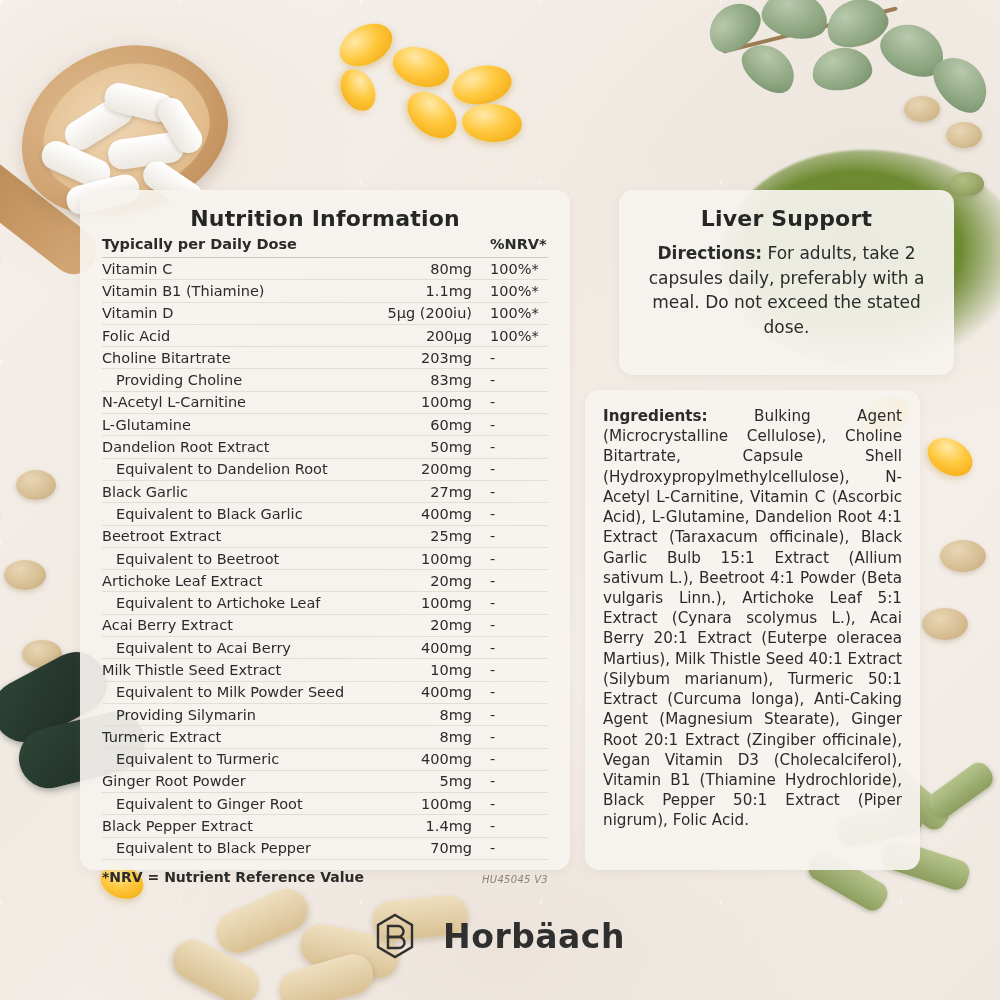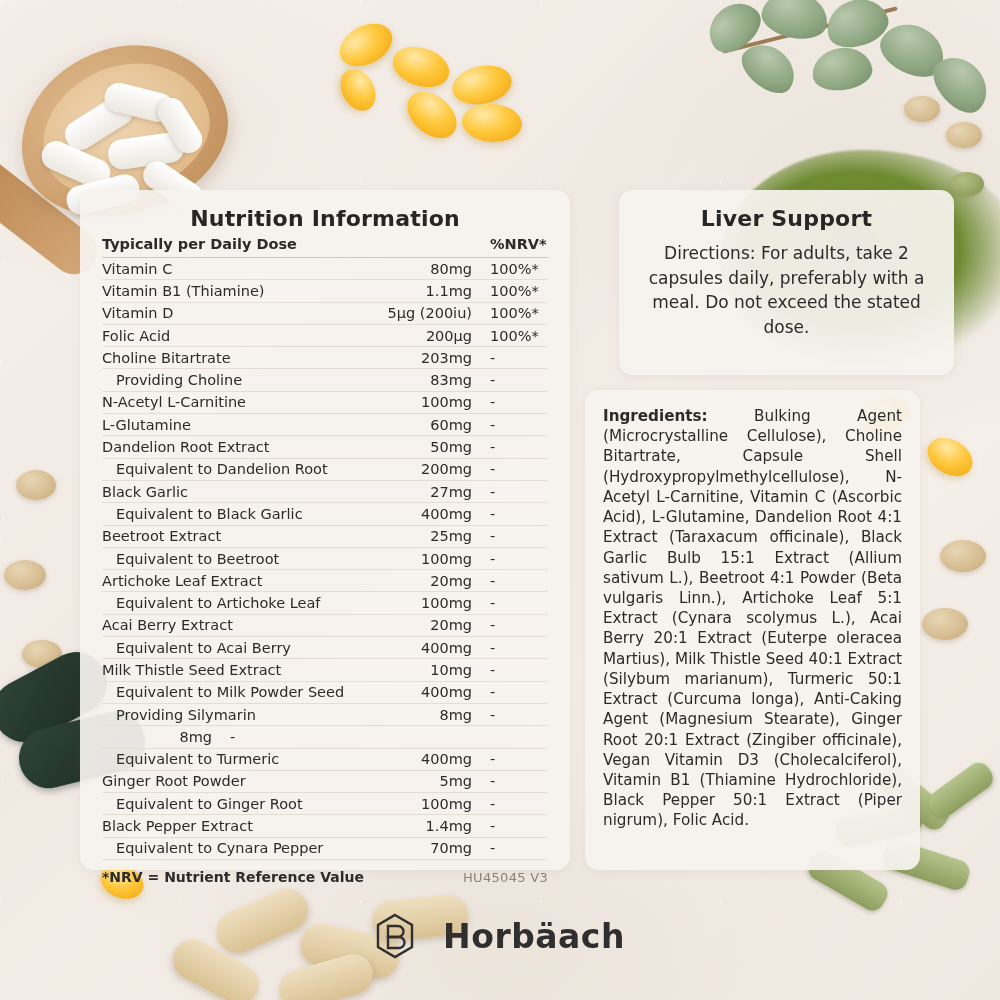--- a/index.html
+++ b/index.html
@@ -121,27 +121,27 @@
   .row .amt{width:110px;text-align:right;padding-right:18px;}
   .row .nrv{width:58px;}
   .row.header{font-weight:bold;border-bottom:1px solid #cfc8bd;height:26px;}
   .row.header .amt{text-align:right;}
   .row.indent .nm{padding-left:14px;}
   .footer{
     display:flex;align-items:flex-end;justify-content:space-between;
     padding:9px 22px 0 22px;
   }
   .footer .note{font-weight:bold;font-size:14px;color:#2b2b2b;}
-  .footer .code{font-size:13px;color:#8a8378;letter-spacing:.3px;}
+  .footer .code{font-size:10px;color:#8a8378;letter-spacing:.3px;font-style:italic;}
 
   .liver-body{
     text-align:center;font-size:17px;line-height:1.45;color:#2b2b2b;
     padding:10px 24px 0 24px;
   }
-  .liver-body b{font-weight:normal;}
+  .liver-body b{font-weight:bold;}
 
   .ing-body{
     text-align:justify;font-size:15.2px;line-height:1.33;color:#2b2b2b;
     padding:16px 18px 0 18px;
   }
   .ing-body b{font-weight:bold;}
 
   
   #brand{
     position:absolute;left:0;right:0;bottom:36px;height:56px;
@@ -322,20 +322,21 @@
           <div class="nm">Equivalent to Milk Powder Seed</div>
           <div class="amt">400mg</div>
           <div class="nrv">-</div>
         </div>
         <div class="row indent">
           <div class="nm">Providing Silymarin</div>
           <div class="amt">8mg</div>
           <div class="nrv">-</div>
         </div>
         <div class="row">
+          <div class="nm">Turmeric Extract</div>
           <div class="amt">8mg</div>
           <div class="nrv">-</div>
         </div>
         <div class="row indent">
           <div class="nm">Equivalent to Turmeric</div>
           <div class="amt">400mg</div>
           <div class="nrv">-</div>
         </div>
         <div class="row">
           <div class="nm">Ginger Root Powder</div>
@@ -346,21 +347,21 @@
           <div class="nm">Equivalent to Ginger Root</div>
           <div class="amt">100mg</div>
           <div class="nrv">-</div>
         </div>
         <div class="row">
           <div class="nm">Black Pepper Extract</div>
           <div class="amt">1.4mg</div>
           <div class="nrv">-</div>
         </div>
         <div class="row indent">
-          <div class="nm">Equivalent to Cynara Pepper</div>
+          <div class="nm">Equivalent to Black Pepper</div>
           <div class="amt">70mg</div>
           <div class="nrv">-</div>
         </div>
       </div>
   </div>
   <div class="footer">
     <div class="note">*NRV = Nutrient Reference Value</div>
     <div class="code">HU45045 V3</div>
   </div>
 </div>

